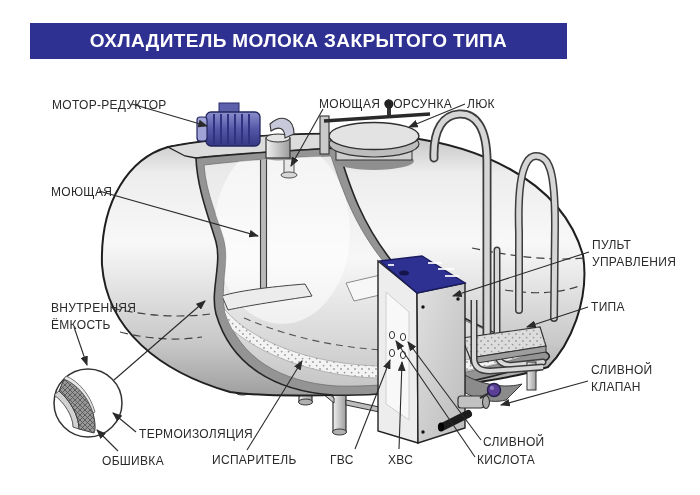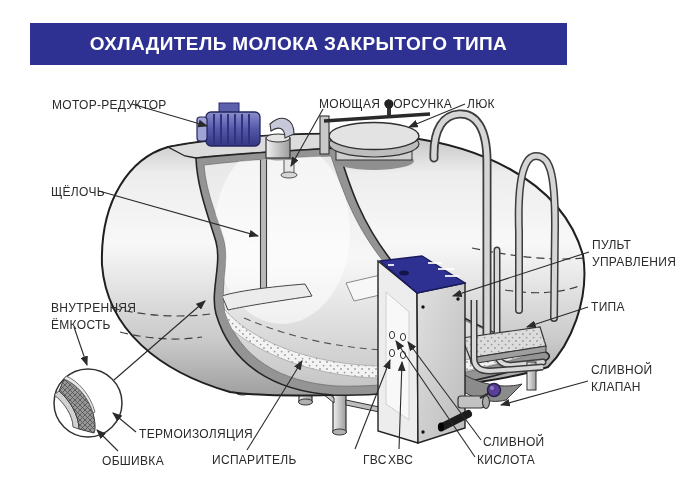--- a/index.html
+++ b/index.html
@@ -1,21 +1,21 @@
 <!DOCTYPE html>
 <html><head>
 <meta charset="utf-8">
 <style>
   html,body{margin:0;padding:0;background:#ffffff;}
   .stage{
     position:relative;width:700px;height:495px;background:#ffffff;overflow:hidden;
     font-family:"Liberation Sans",sans-serif;
   }
   .banner{
-    position:absolute;left:30px;top:23px;width:537px;height:42px;
+    position:absolute;left:30px;top:23px;width:537px;height:36px;
     background:#2e3192;display:flex;align-items:center;justify-content:center;
   }
   .banner .title{
     color:#ffffff;font-size:19px;font-weight:bold;letter-spacing:.4px;white-space:nowrap;
   }
   svg.diagram{position:absolute;left:0;top:0;}
   .lbl{
     position:absolute;font-size:12px;font-weight:normal;color:#2a2a2a;
     letter-spacing:.3px;line-height:1.4;white-space:pre-line;z-index:5;
   }
@@ -236,29 +236,29 @@
       <line x1="355" y1="449" x2="390" y2="360" marker-end="url(#arr)"></line>
       <line x1="399" y1="449" x2="402" y2="362" marker-end="url(#arr)"></line>
       <line x1="481" y1="440" x2="408" y2="342" marker-end="url(#arr)"></line>
       <line x1="475" y1="457" x2="396" y2="341" marker-end="url(#arr)"></line>
     </g>
   </svg>
 
   <div class="lbl" style="left:52px;top:97px">МОТОР-РЕДУКТОР</div>
   <div class="lbl" style="left:319px;top:96px">МОЮЩАЯ ФОРСУНКА</div>
   <div class="lbl" style="left:467px;top:96px">ЛЮК</div>
-  <div class="lbl" style="left:51px;top:184px">ЩЁЛОЧЬ</div>
+  <div class="lbl" style="left:51px;top:184px">МОЮЩАЯ</div>
   <div class="lbl" style="left:51px;top:300px">ВНУТРЕННЯЯ
 ЁМКОСТЬ</div>
   <div class="lbl" style="left:592px;top:237px">ПУЛЬТ
 УПРАВЛЕНИЯ</div>
   <div class="lbl" style="left:591px;top:299px">ТИПА</div>
   <div class="lbl" style="left:139px;top:426px">ТЕРМОИЗОЛЯЦИЯ</div>
   <div class="lbl" style="left:591px;top:362px">СЛИВНОЙ
 КЛАПАН</div>
   <div class="lbl" style="left:102px;top:453px">ОБШИВКА</div>
   <div class="lbl" style="left:212px;top:452px">ИСПАРИТЕЛЬ</div>
-  <div class="lbl" style="left:363px;top:452px">ГВС</div>
+  <div class="lbl" style="left:330px;top:452px">ГВС</div>
   <div class="lbl" style="left:388px;top:452px">ХВС</div>
   <div class="lbl" style="left:483px;top:434px">СЛИВНОЙ</div>
   <div class="lbl" style="left:477px;top:452px">КИСЛОТА</div>
 
 </div>
 
 </body></html>

